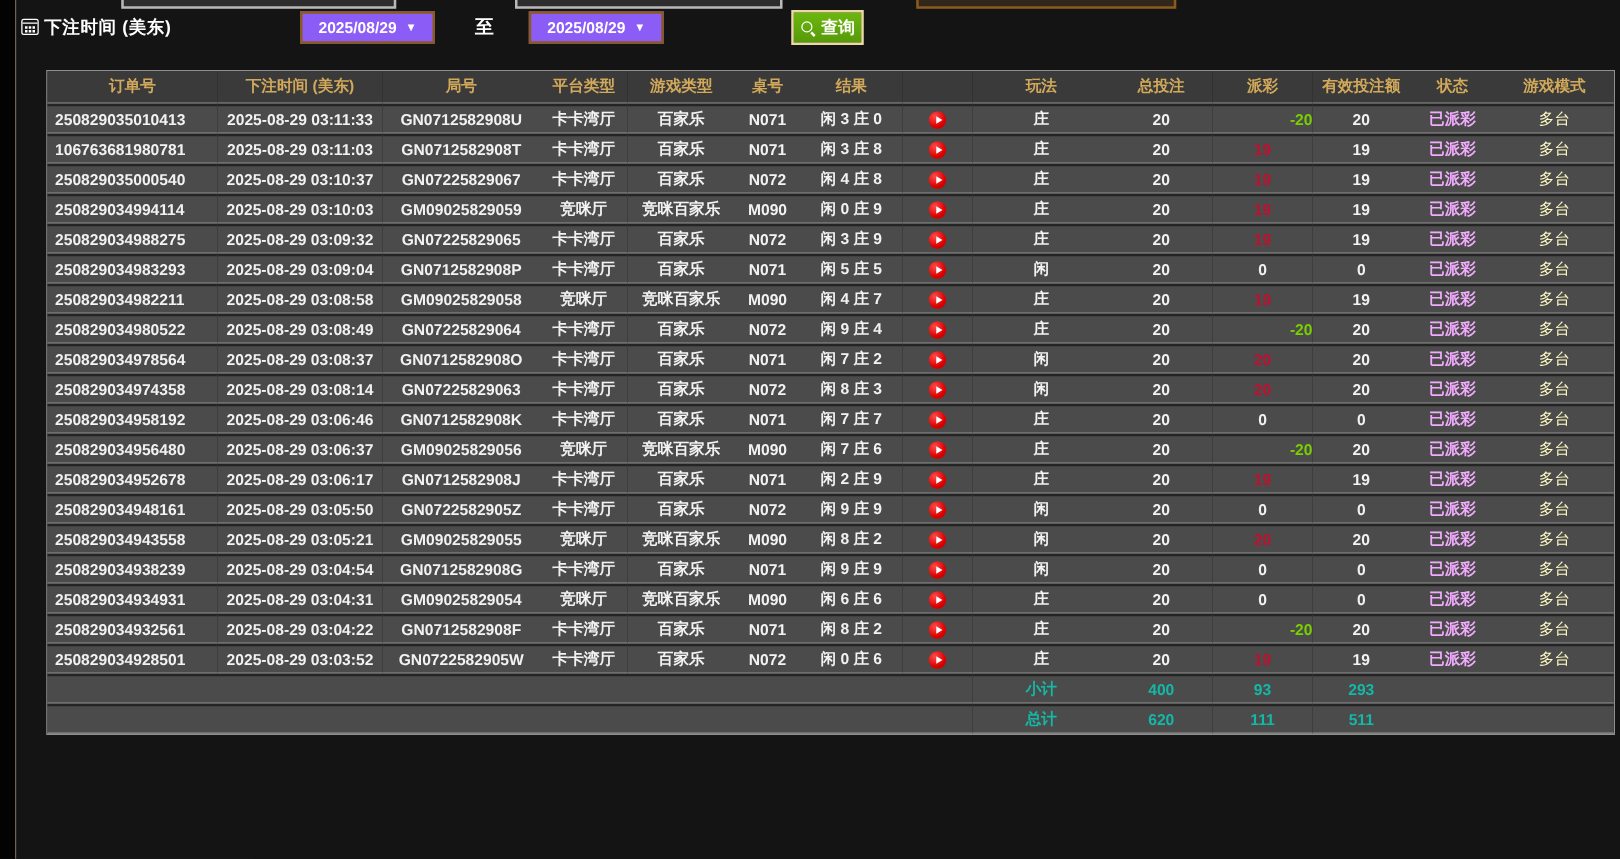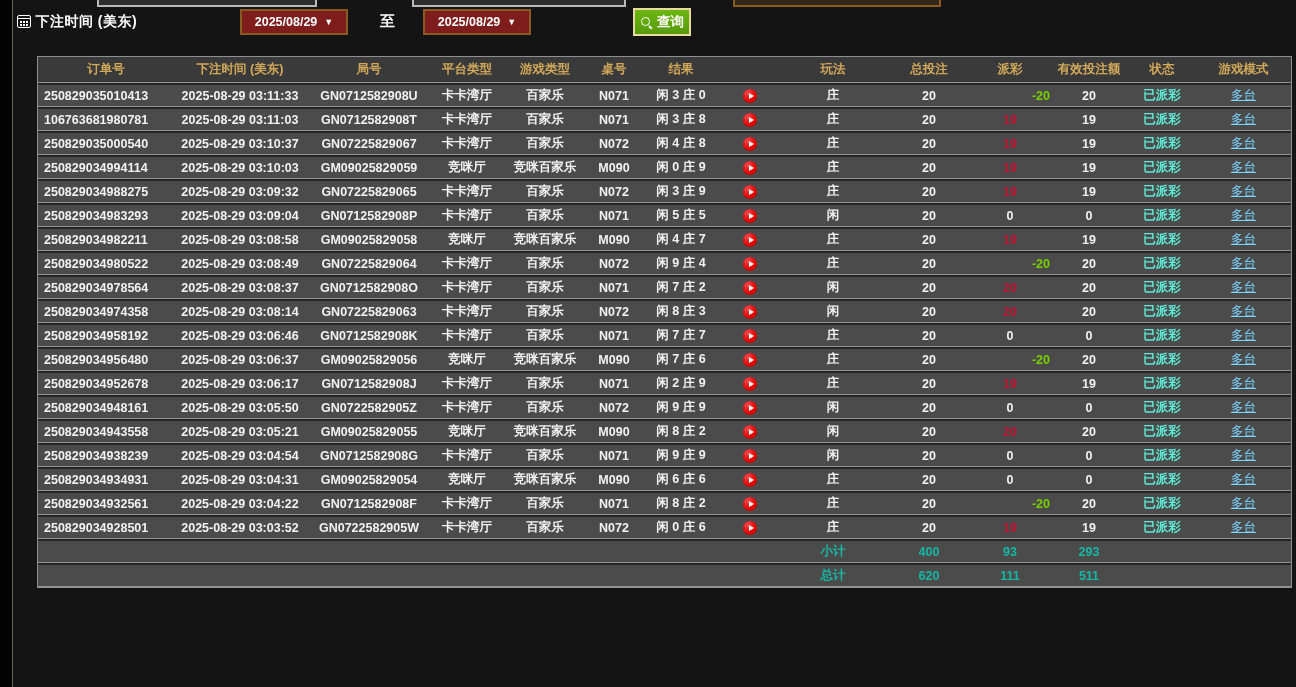--- a/index.html
+++ b/index.html
@@ -18,21 +18,21 @@
   .cut-box.b2 { left:412px; width:214px; }
   .cut-box.b3 { left:733px; width:208px; border-color:#8a5a1e; background:#30271a; }
 
   
   .toolbar { position:absolute; left:14px; top:0; right:0; height:50px; }
   .cal-icon { position:relative; width:14px; height:13px; border:1px solid #fff; border-radius:2px; display:inline-block; vertical-align:-2px; }
   .cal-icon::before { content:''; position:absolute; top:2px; left:0; right:0; height:1px; background:#fff; }
   .cal-icon::after  { content:''; position:absolute; left:2px; top:5px; width:2px; height:2px; background:#fff;
                       box-shadow:3px 0 #fff, 6px 0 #fff, 0 3px #fff, 3px 3px #fff, 6px 3px #fff; }
   .tb-label { position:absolute; left:3px; top:13px; color:#fff; font-size:14px; font-weight:bold; letter-spacing:0.5px; }
-  .date-select { position:absolute; top:9px; width:108px; height:26px; background:#7f1d1d; border:2px solid #8a5a1e;
+  .date-select { position:absolute; top:9px; width:108px; height:26px; background:#8b5cf6; border:2px solid #8a5a1e;
                  color:#fff; font-size:12.5px; font-weight:bold; display:flex; align-items:center; justify-content:center; gap:7px; cursor:pointer; }
   .date-select .chev { font-size:9px; }
   .d1 { left:226px; } .d2 { left:409px; }
   .to-label { position:absolute; left:366px; top:12px; color:#fff; font-size:15px; font-weight:bold; }
   .query-btn { position:absolute; left:619px; top:8px; width:58px; height:28px;
                background:linear-gradient(#6cb70f,#579a0a); border:2px solid #e9daa2; color:#fff;
                font-size:13.5px; font-weight:bold; display:flex; align-items:center; justify-content:center; gap:4px; cursor:pointer; }
   .search-icon { position:relative; width:13px; height:13px; display:inline-block; }
   .search-icon::before { content:''; position:absolute; left:1px; top:1px; width:7px; height:7px; border:1.6px solid #fff; border-radius:50%; }
   .search-icon::after  { content:''; position:absolute; left:9px; top:9px; width:4px; height:1.8px; background:#fff;
@@ -42,22 +42,22 @@
   .table-wrap { position:absolute; left:37px; top:56px; width:1255px; border:1px solid #8f8f8f; background:#1c1c1c; }
   table { border-collapse:separate; border-spacing:0; table-layout:fixed; width:1253px; }
   th { height:26px; background:#3a3a3a; color:#d2a95a; font-size:12.5px; font-weight:bold;
        text-align:center; border-bottom:1px solid #949494; overflow:hidden; white-space:nowrap; }
   td { height:24px; background:#4b4b4b; color:#f2f2f2; font-size:12.5px; font-weight:bold; text-align:center;
        border-top:2px solid #242424; border-bottom:1px solid #949494; overflow:hidden; white-space:nowrap; }
   td.c-order { text-align:left; padding-left:6px;margin-top:10px; }
   td.pay-pos  { color:#c01030; }
   td.pay-neg  { color:#78d000;text-align:right; }
   td.pay-zero { color:#f2f2f2; }
-  td.status   { color:#5eead4;text-align:center; }
-  td.mode     { color:#7dd3fc; font-weight:normal;text-decoration:underline; }
+  td.status   { color:#f0abfc;text-align:center; }
+  td.mode     { color:#fef9c3; font-weight:normal; }
   .foot td { color:#14b8a6; }
   .play-icon { display:inline-flex; align-items:center; justify-content:center; width:14px; height:14px; border-radius:50%;
                background:radial-gradient(circle at 35% 30%, #ff4a4a, #dd0000 60%, #b00000); cursor:pointer; vertical-align:middle; }
   .play-tri { width:0; height:0; border-left:5px solid #fff; border-top:3.5px solid transparent; border-bottom:3.5px solid transparent; margin-left:2px; }
 </style>
 </head>
 <body>
 
 <div class="left-strip"></div>
 

